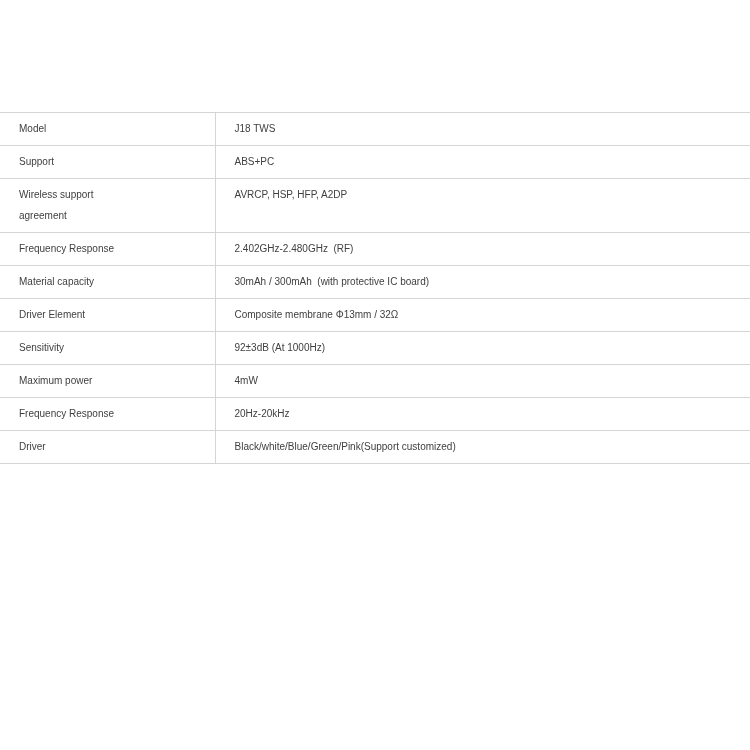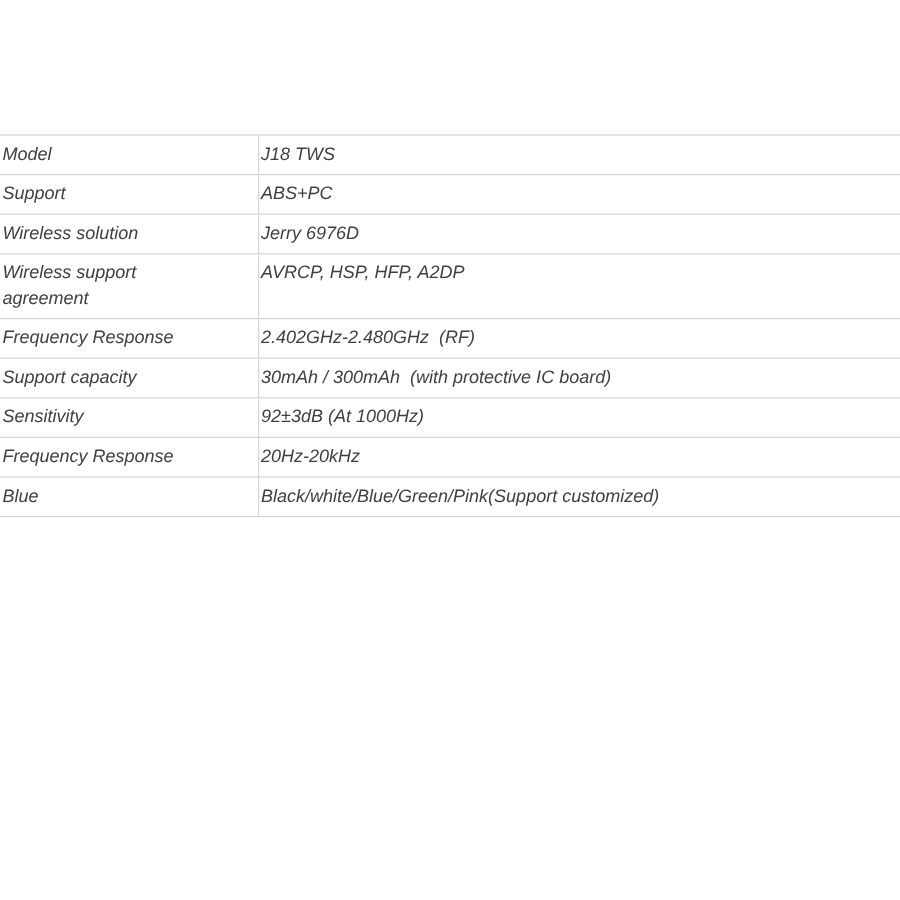--- a/index.html
+++ b/index.html
@@ -29,26 +29,25 @@
     border-collapse: collapse;
     table-layout: fixed;
     border-top: 1px solid var(--border-color);
   }
   table.spec-table tr {
     border-bottom: 1px solid var(--border-color);
   }
   table.spec-table td {
     box-sizing: border-box;
     vertical-align: top;
-    font-size: 15px;
+    font-size: 10px;
     line-height: 21px;
     color: var(--text-color);
     height: 32px;
-    padding: 5px 8px 6px 2px;
-    font-style: italic;
+    padding: 5px 8px 6px 19px;
   }
   td.label {
     width: 215px;
     border-right: 1px solid var(--border-color);
     white-space: pre-line;
   }
   td.value {
     padding-left: 12px;
     white-space: pre-wrap;
   }
@@ -61,43 +60,47 @@
     <tbody>
         <tr>
           <td class="label">Model</td>
           <td class="value">J18 TWS</td>
         </tr>
         <tr>
           <td class="label">Support</td>
           <td class="value">ABS+PC</td>
         </tr>
         <tr>
-          <td class="label">Wireless solution</td>
-          <td class="value">Jerry 6976D</td>
-        </tr>
-        <tr>
           <td class="label">Wireless support
 agreement</td>
           <td class="value">AVRCP, HSP, HFP, A2DP</td>
         </tr>
         <tr>
           <td class="label">Frequency Response</td>
           <td class="value">2.402GHz-2.480GHz  (RF)</td>
         </tr>
         <tr>
-          <td class="label">Support capacity</td>
+          <td class="label">Material capacity</td>
           <td class="value">30mAh / 300mAh  (with protective IC board)</td>
+        </tr>
+        <tr>
+          <td class="label">Driver Element</td>
+          <td class="value">Composite membrane Φ13mm / 32Ω</td>
         </tr>
         <tr>
           <td class="label">Sensitivity</td>
           <td class="value">92±3dB (At 1000Hz)</td>
         </tr>
         <tr>
+          <td class="label">Maximum power</td>
+          <td class="value">4mW</td>
+        </tr>
+        <tr>
           <td class="label">Frequency Response</td>
           <td class="value">20Hz-20kHz</td>
         </tr>
         <tr>
-          <td class="label">Blue</td>
+          <td class="label">Driver</td>
           <td class="value">Black/white/Blue/Green/Pink(Support customized)</td>
         </tr>
       </tbody>
   </table>
 </div>
 
 </body></html>

